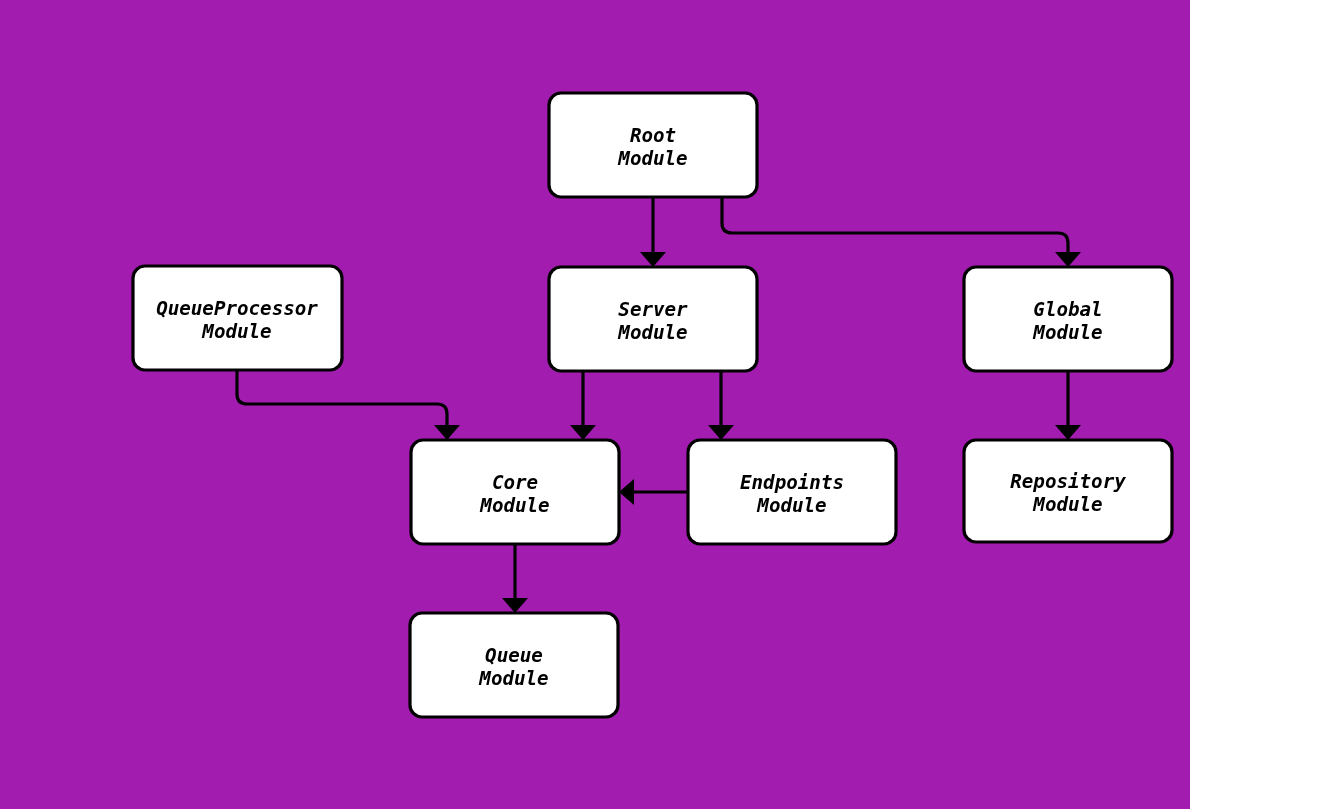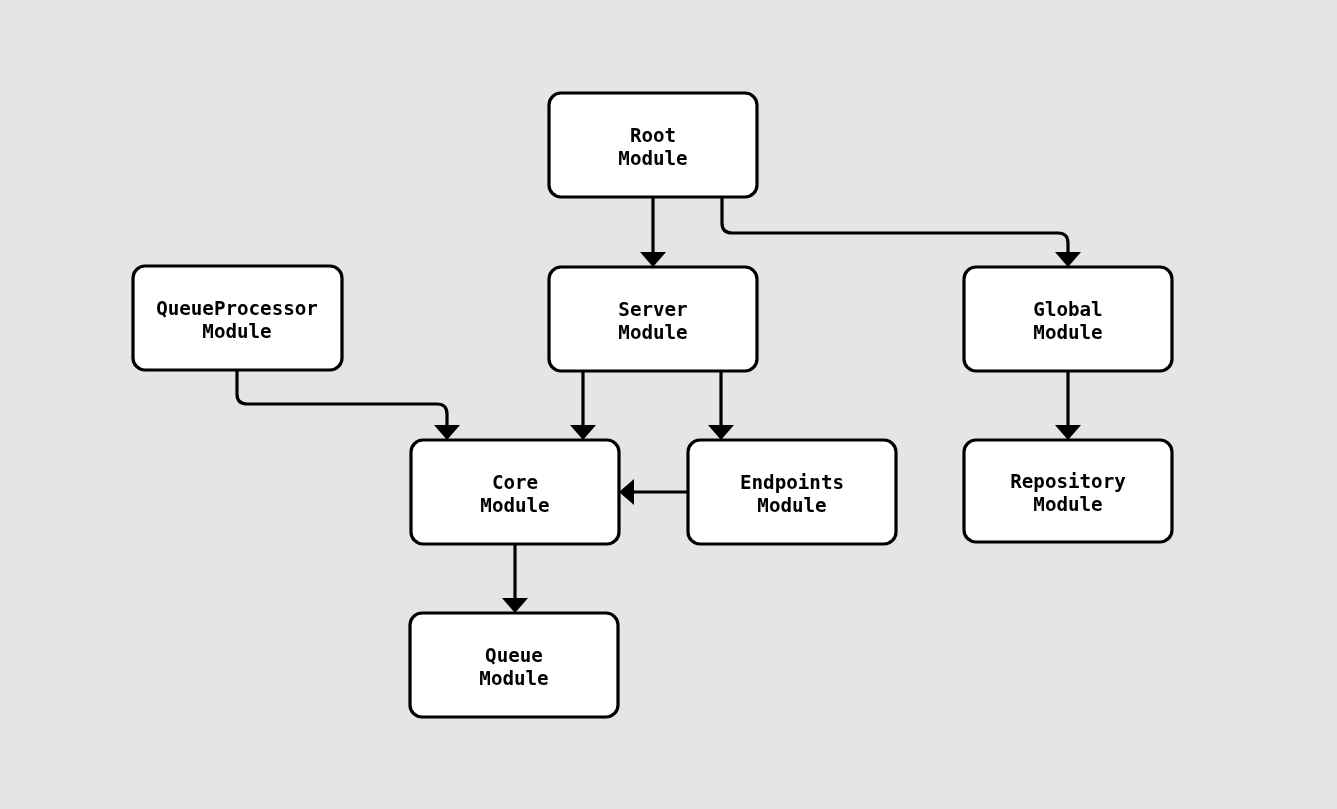--- a/index.html
+++ b/index.html
@@ -5,23 +5,24 @@
   html, body {
     margin: 0;
     padding: 0;
     background: #ffffff;
     width: 1337px;
     height: 809px;
     overflow: hidden;
   }
   .diagram-stage {
     position: relative;
-    width: 1337px;
+    width: 1190px;
     height: 809px;
-    background: #e5e5e5;
+    background: #a21caf;
+    font-style: italic;
   }
   svg { display: block; }
   .node-box {
     fill: #ffffff;
     stroke: #000000;
     stroke-width: 3.2;
   }
   .node-label {
     font-family: "DejaVu Sans Mono", "Liberation Mono", monospace;
     font-size: 19.2px;

